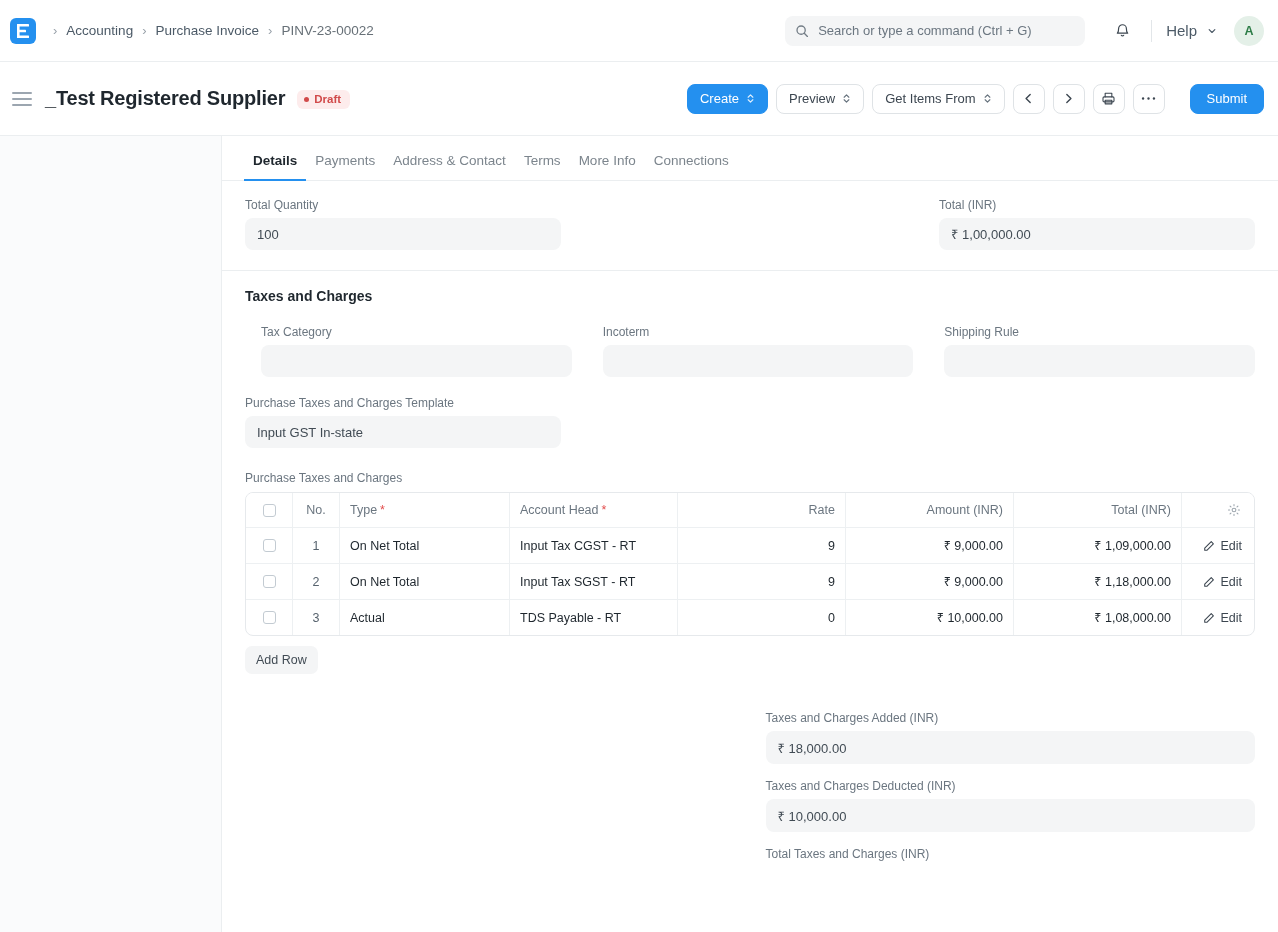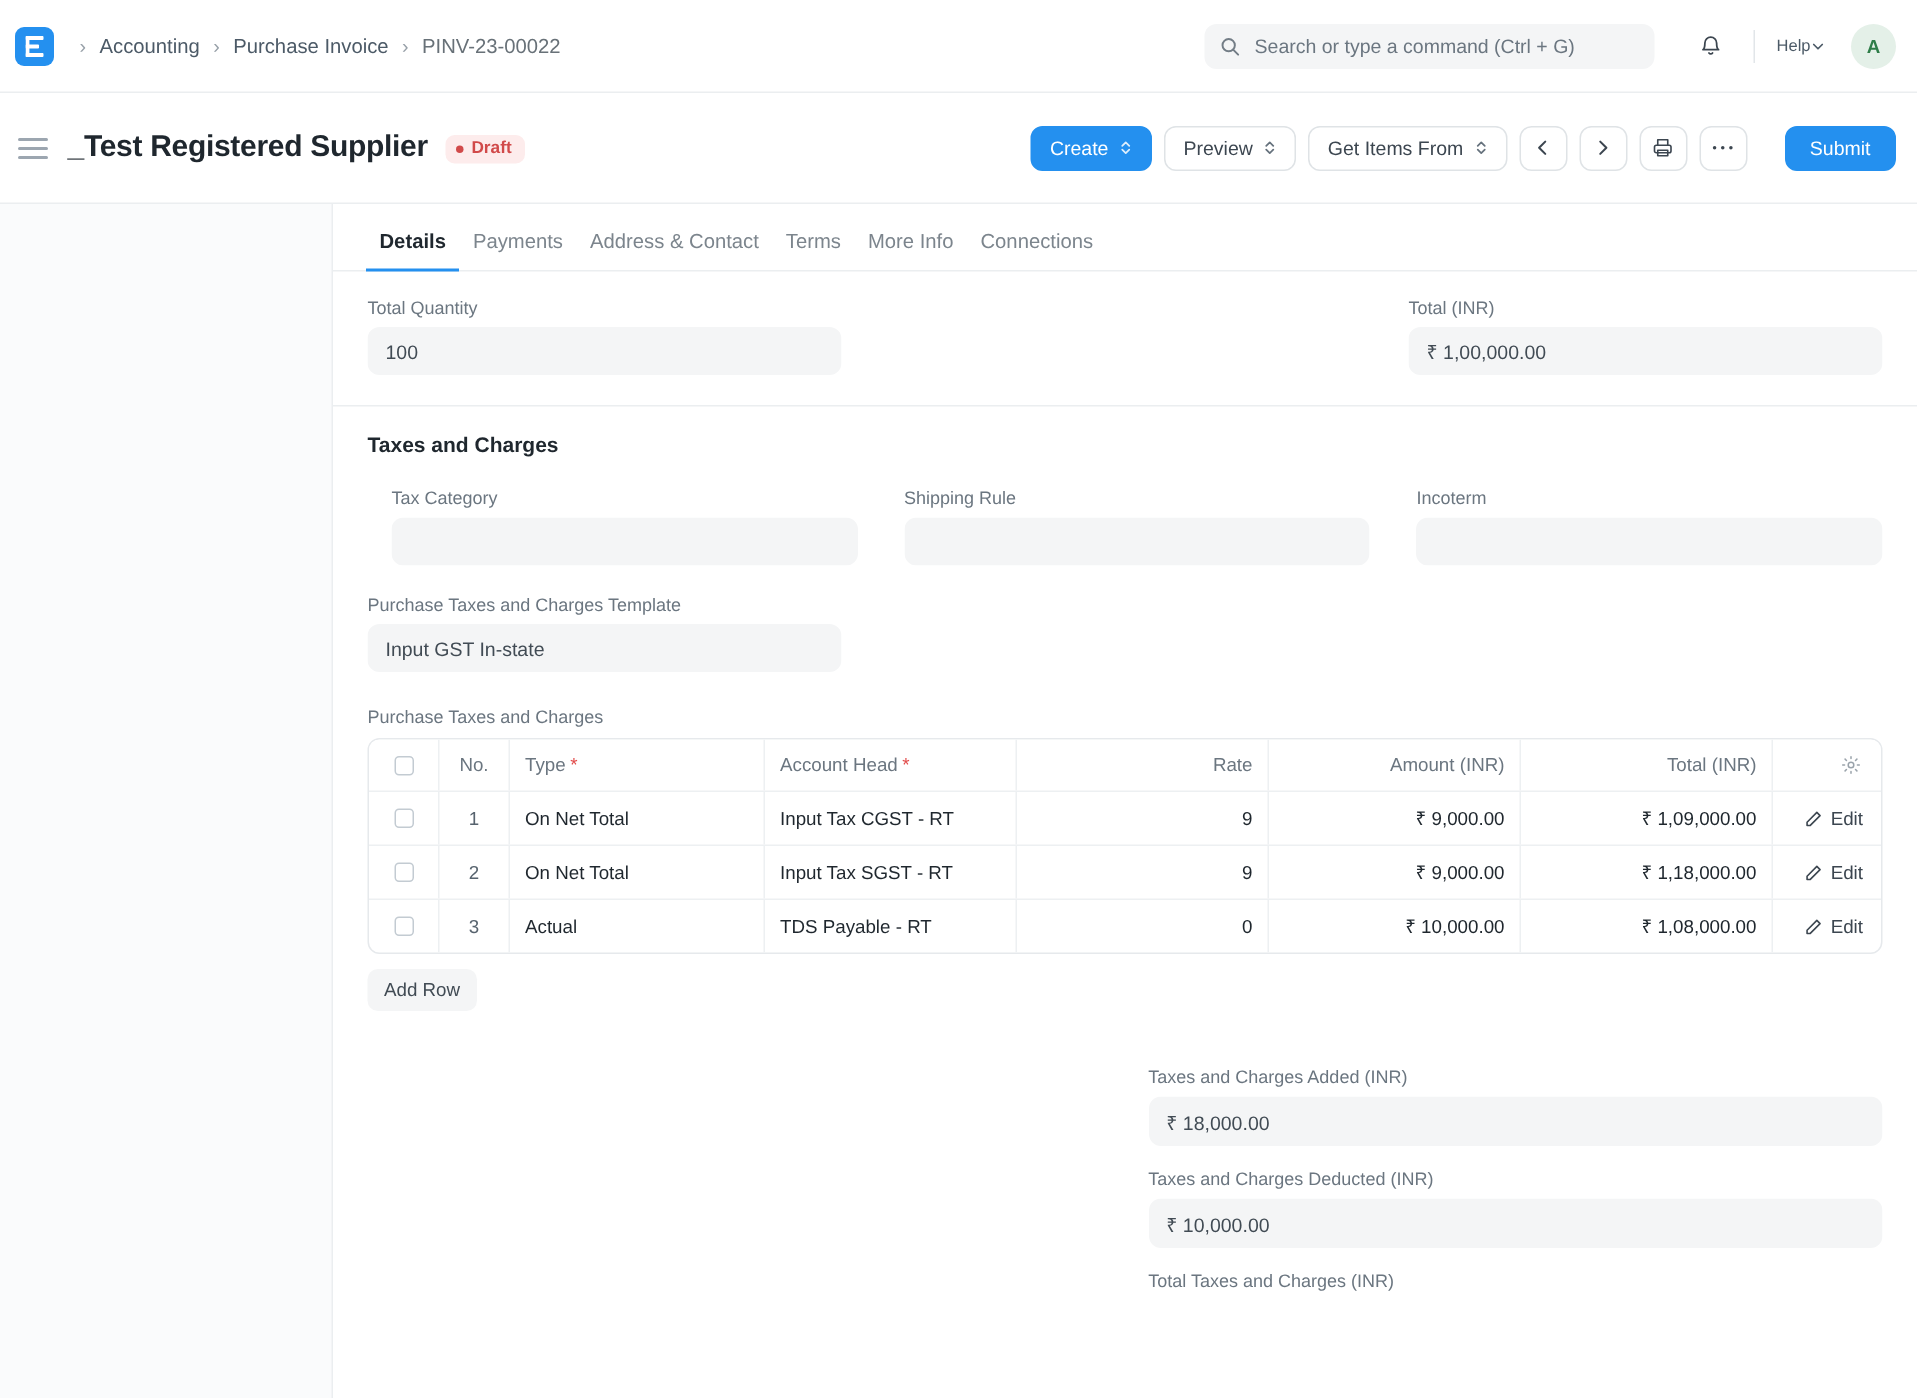--- a/index.html
+++ b/index.html
@@ -62,22 +62,22 @@
   .bell-btn {
     width: 30px; height: 30px;
     display: flex; align-items: center; justify-content: center;
     border-radius: 6px;
   }
   .nav-divider {
     width: 1px; height: 22px; background: #e2e6e9;
     margin: 0 14px;
   }
   .help-btn {
-    display: flex; align-items: center; gap: 0;
-    font-size: 11px; color: #4c5a67;
+    display: flex; align-items: center; gap: 10px;
+    font-size: 15px; color: #4c5a67;
     margin-right: 17px;
   }
   .avatar {
     width: 30px; height: 30px; border-radius: 50%;
     background: #e4f0e8;
     color: #2e7d48;
     display: flex; align-items: center; justify-content: center;
     font-size: 12.5px; font-weight: 600;
   }
 
@@ -420,25 +420,25 @@
 
     <div class="section no-border">
       <div class="section-title">Taxes and Charges</div>
 
       <div class="grid3" style="margin-bottom:19px;margin-left:16px;">
         <div class="field">
           <label class="field-label">Tax Category</label>
           <div class="field-ctl"></div>
         </div>
         <div class="field">
+          <label class="field-label">Incoterm</label>
+          <div class="field-ctl"></div>
+        </div>
+        <div class="field">
           <label class="field-label">Shipping Rule</label>
-          <div class="field-ctl"></div>
-        </div>
-        <div class="field">
-          <label class="field-label">Incoterm</label>
           <div class="field-ctl"></div>
         </div>
       </div>
 
       <div class="grid3" style="margin-bottom:23px;">
         <div class="field">
           <label class="field-label">Purchase Taxes and Charges Template</label>
           <div class="field-ctl">Input GST In-state</div>
         </div>
       </div>

